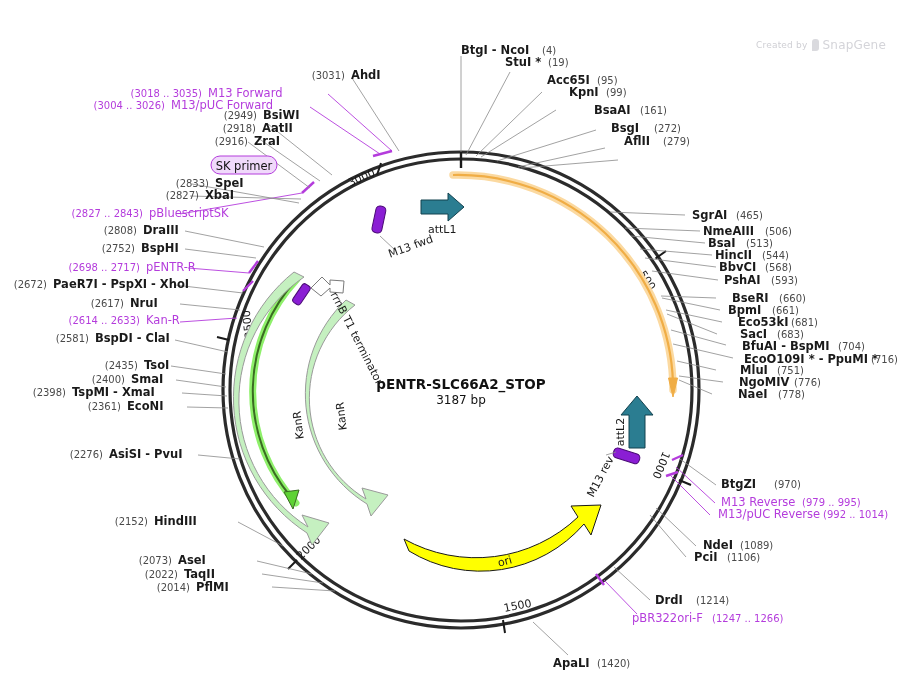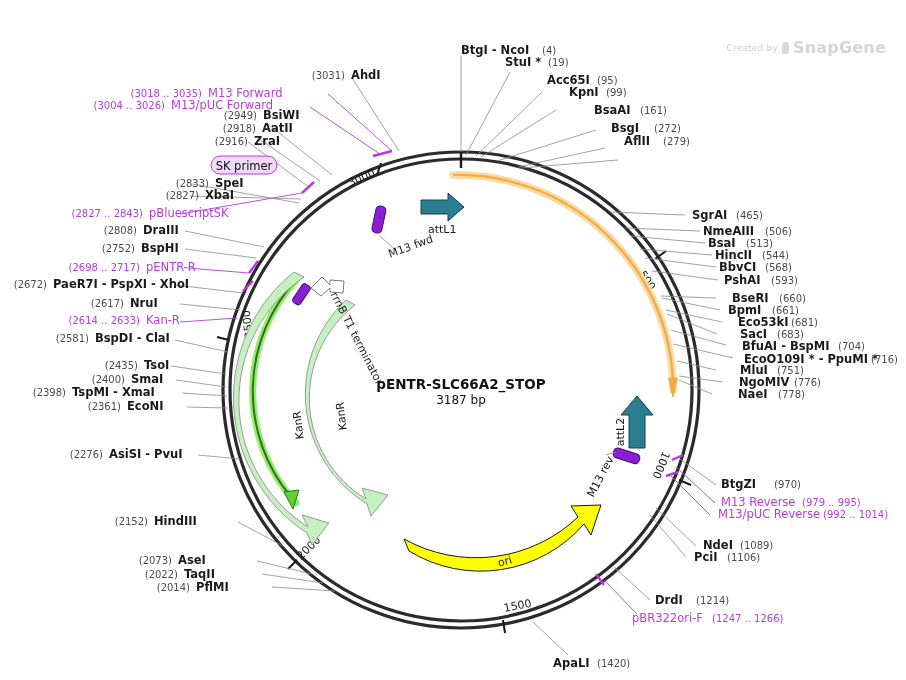--- a/index.html
+++ b/index.html
@@ -17,21 +17,21 @@
     position:absolute;right:20px;top:2px;
     display:flex;align-items:center;gap:4px;
     color:#cfcfd4;font-size:9px;letter-spacing:.2px;
     user-select:none;
     margin-top:36px;
   }
   .watermark .wm-logo{
     width:7px;height:12px;border-radius:3px 3px 3px 0;
     background:#dadade;display:inline-block;
   }
-  .watermark .wm-name{font-size:16px;color:#d4d4d9;font-weight:bold;}
+  .watermark .wm-name{font-size:12px;color:#d4d4d9;}
 
   
   text{dominant-baseline:middle;}
   .enz-name{font-family:"DejaVu Sans","Liberation Sans",sans-serif;font-size:11.5px;font-weight:bold;fill:#1a1a1a;}
   .enz-pos{font-family:"DejaVu Sans","Liberation Sans",sans-serif;font-size:10px;fill:#4a4a4a;}
   .prim-name{font-family:"DejaVu Sans","Liberation Sans",sans-serif;font-size:11.5px;fill:#b43cdc;}
   .prim-pos{font-family:"DejaVu Sans","Liberation Sans",sans-serif;font-size:10px;fill:#b43cdc;}
   .tick-lbl{font-family:"DejaVu Sans","Liberation Sans",sans-serif;font-size:11px;fill:#1a1a1a;}
   .feat-lbl{font-family:"DejaVu Sans","Liberation Sans",sans-serif;font-size:11px;fill:#1a1a1a;}
   .title-main{font-family:"DejaVu Sans","Liberation Sans",sans-serif;font-size:13.5px;font-weight:bold;fill:#111;}

